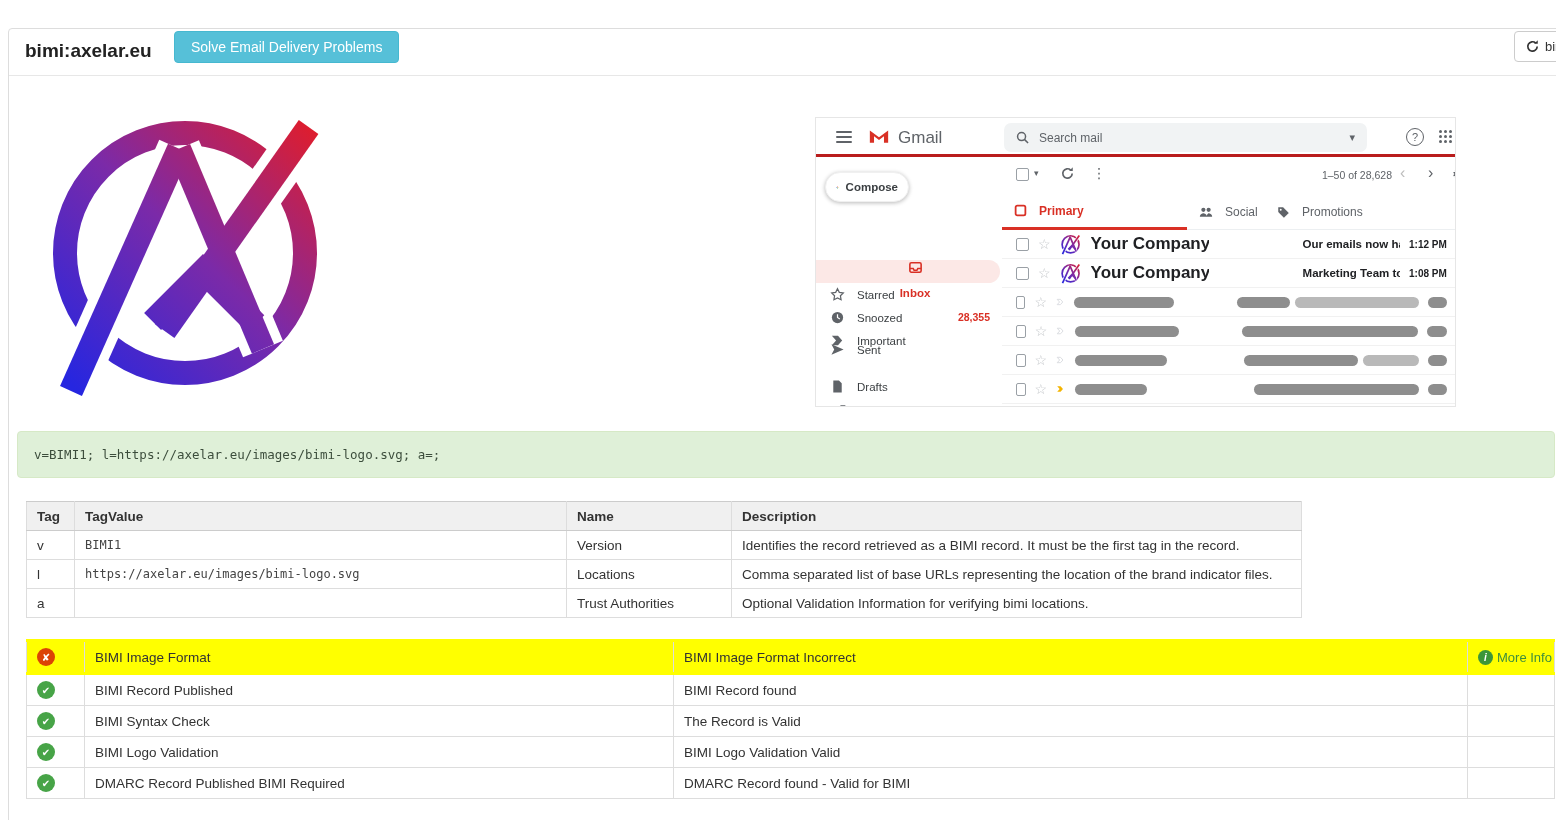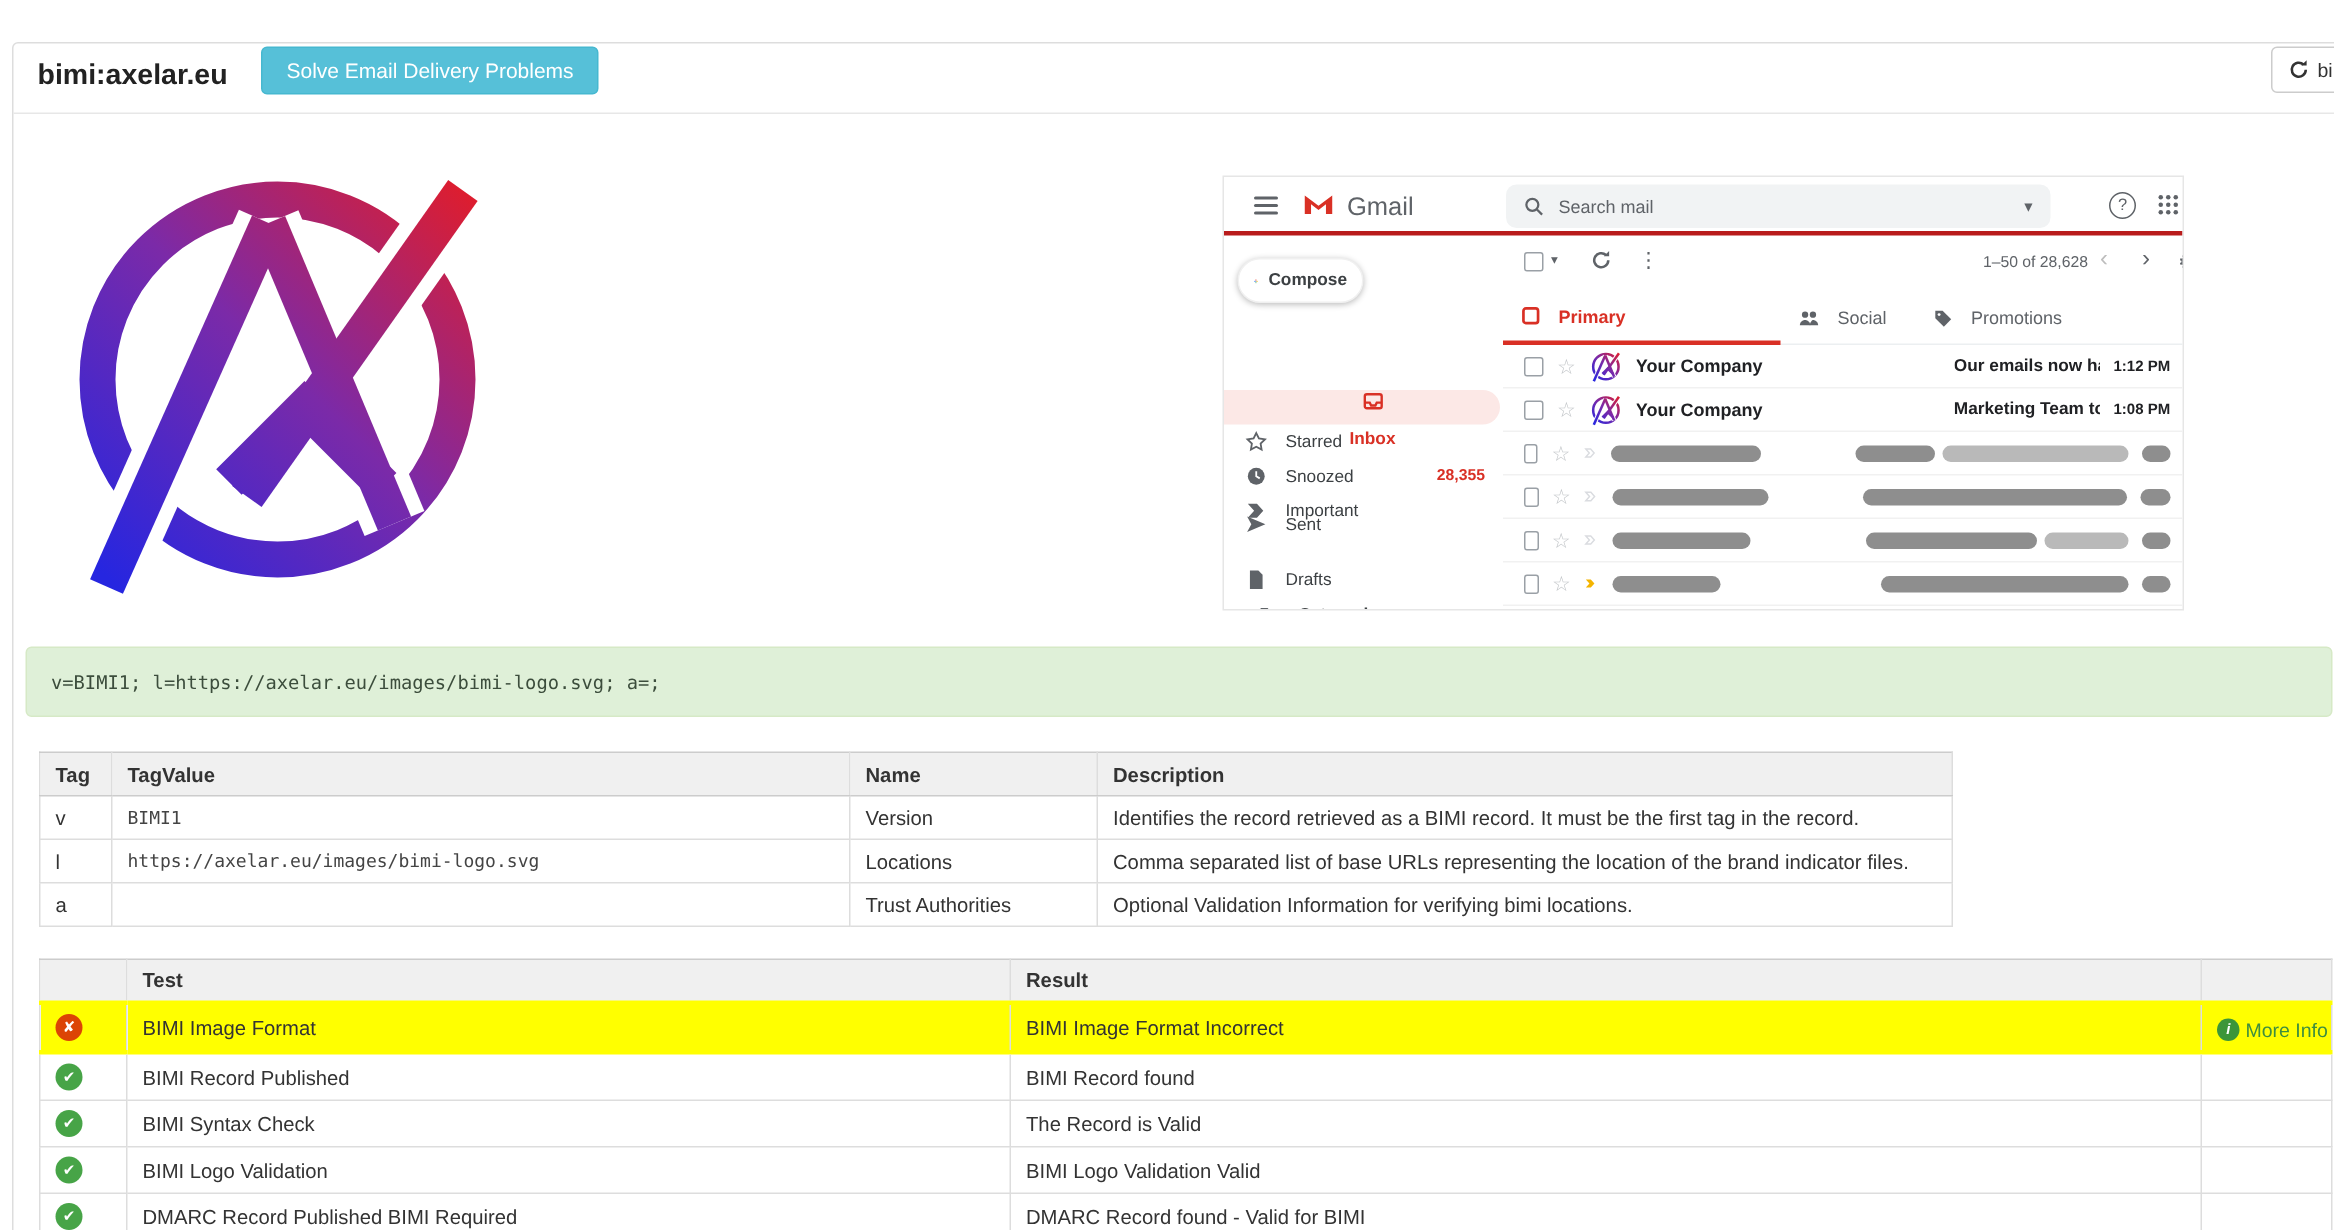--- a/index.html
+++ b/index.html
@@ -66,29 +66,29 @@
   .tb-dots { position:absolute; left:90px; top:8px; font-size:14px; color:#5f6368; cursor:pointer;}
   .tb-count { position:absolute; left:395px; top:12px; width:90px; text-align:right; font-size:10.5px; color:#5f6368; transform:translateX(-95px); }
   .tb-prev { position:absolute; left:398px; top:7px; font-size:16px; color:#bdbdbd; cursor:pointer;}
   .tb-next { position:absolute; left:426px; top:7px; font-size:16px; color:#5f6368; cursor:pointer;}
   .tb-gear { position:absolute; left:450px; top:9px; font-size:14px; color:#5f6368; cursor:pointer;}
 
   .gm-tabs { position:absolute; left:0; top:37px; width:455px; height:36px; border-bottom:1px solid #eceff1; }
   .gm-tab { position:absolute; top:0; height:36px; display:flex; align-items:center; gap:12px; padding-left:12px; cursor:pointer; }
   .gm-tab.primary { left:0; width:185px; border-bottom:3px solid #d93025; color:#d93025; font-weight:bold; }
   .gm-tab.social { left:185px; width:92px; }
-  .gm-tab.promotions { left:275px; width:120px; }
+  .gm-tab.promotions { left:263px; width:120px; }
   .gm-tab .tlbl { font-size:12px; }
 
   .gm-rows { position:absolute; left:0; top:73px; width:455px; height:178px; }
   .gm-row { position:absolute; left:0; width:455px; height:29px; border-bottom:1px solid #f1f1f1;
     display:flex; align-items:center; gap:9px; padding-left:14px; }
   .gm-row .star { color:#c4c7ca; font-size:14px; line-height:1; cursor:pointer; }
   .gm-row .avatar { width:22px; height:22px; }
-  .gm-row .sender { width:118px; font-weight:bold; color:#202124; font-size:12px; white-space:nowrap; overflow:hidden; }
+  .gm-row .sender { width:118px; font-weight:bold; color:#202124; font-size:17px; white-space:nowrap; overflow:hidden; }
   .gm-row .subject { flex:1; font-weight:bold; color:#202124; font-size:11.5px; white-space:nowrap; overflow:hidden; margin-left:85px; }
   .gm-row .time { width:48px; font-weight:bold; color:#202124; font-size:10px; text-align:left; padding-right:10px; }
   .bar { height:11px; border-radius:6px; background:#8e8e8e; display:inline-block; }
   .bar.light { background:#b9b9b9; }
   .imp { width:14px; height:12px; }
 
   
   .record-block { position:absolute; left:8px; top:354px; width:1538px; height:47px;
     background:#dff0d8; border:1px solid #d6e9c6; border-radius:4px;
     font-family:"DejaVu Sans Mono", monospace; font-size:12.5px; color:#3c4d3c;
@@ -402,26 +402,20 @@
       </table>
 
     <table class="results-table">
       <colgroup>
           <col style="width:58px">
           <col style="width:589px">
           <col style="width:794px">
           <col>
         </colgroup>
       <tbody>
-          <tr>
-        <th></th>
-        <th>Test</th>
-        <th>Result</th>
-        <th></th>
-      </tr>
       <tr class="hl">
         <td><span class="status fail">✘</span></td>
         <td>BIMI Image Format</td>
         <td>BIMI Image Format Incorrect</td>
         <td>
           <a class="moreinfo">
                 <span class="info-ic">i</span>
                 <span>More Info</span>
               </a>
         </td>

